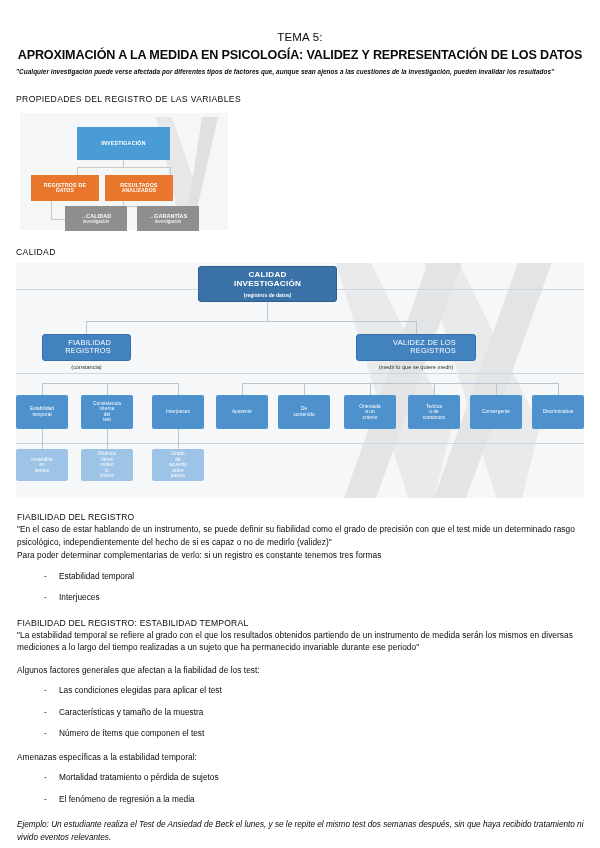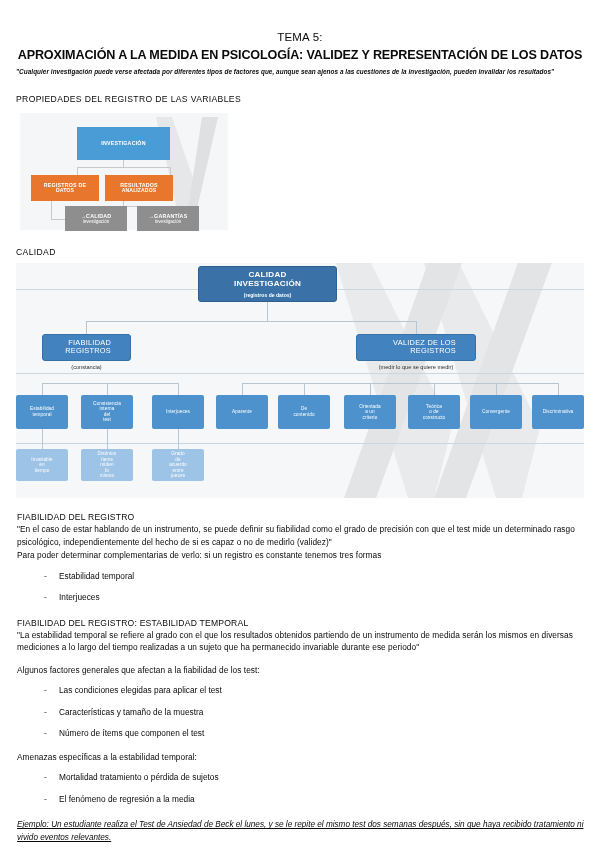--- a/index.html
+++ b/index.html
@@ -49,21 +49,21 @@
 
   
   .body-wrap { position: relative; margin-top: 14px; margin-left: 1px; }
   .h-sub { font-size: 8.6px; letter-spacing: .2px; margin-top: 13px; }
   .h-sub.first { margin-top: 0; }
   .para { font-size: 8.3px; line-height: 1.52; margin-top: 1px; letter-spacing: .05px; }
   ul.dash { list-style: none; margin: 3px 0 0 0; padding: 0; }
   ul.dash li { font-size: 8.3px; line-height: 1.62; padding-left: 42px; position: relative; margin-top: 8px; }
   ul.dash li::before { content: "-"; position: absolute; left: 27px; color: #333; }
   .gap { height: 9px; }
-  .ejemplo { font-size: 8.2px; font-style: italic; line-height: 1.5; margin-top: 13px; text-decoration: underline; }
+  .ejemplo { font-size: 8.2px; font-style: italic; line-height: 1.5; margin-top: 13px; }
 </style>
 </head>
 <body>
 
 <div class="page">
 
   <div class="tema">TEMA 5:</div>
   <div class="title-main">APROXIMACIÓN A LA MEDIDA EN PSICOLOGÍA: VALIDEZ Y REPRESENTACIÓN DE LOS DATOS</div>
   <div class="quote-intro">"Cualquier investigación puede verse afectada por diferentes tipos de factores que, aunque sean ajenos a las cuestiones de la investigación, pueden invalidar los resultados"</div>
   <div class="sect-label">PROPIEDADES DEL REGISTRO DE LAS VARIABLES</div>

